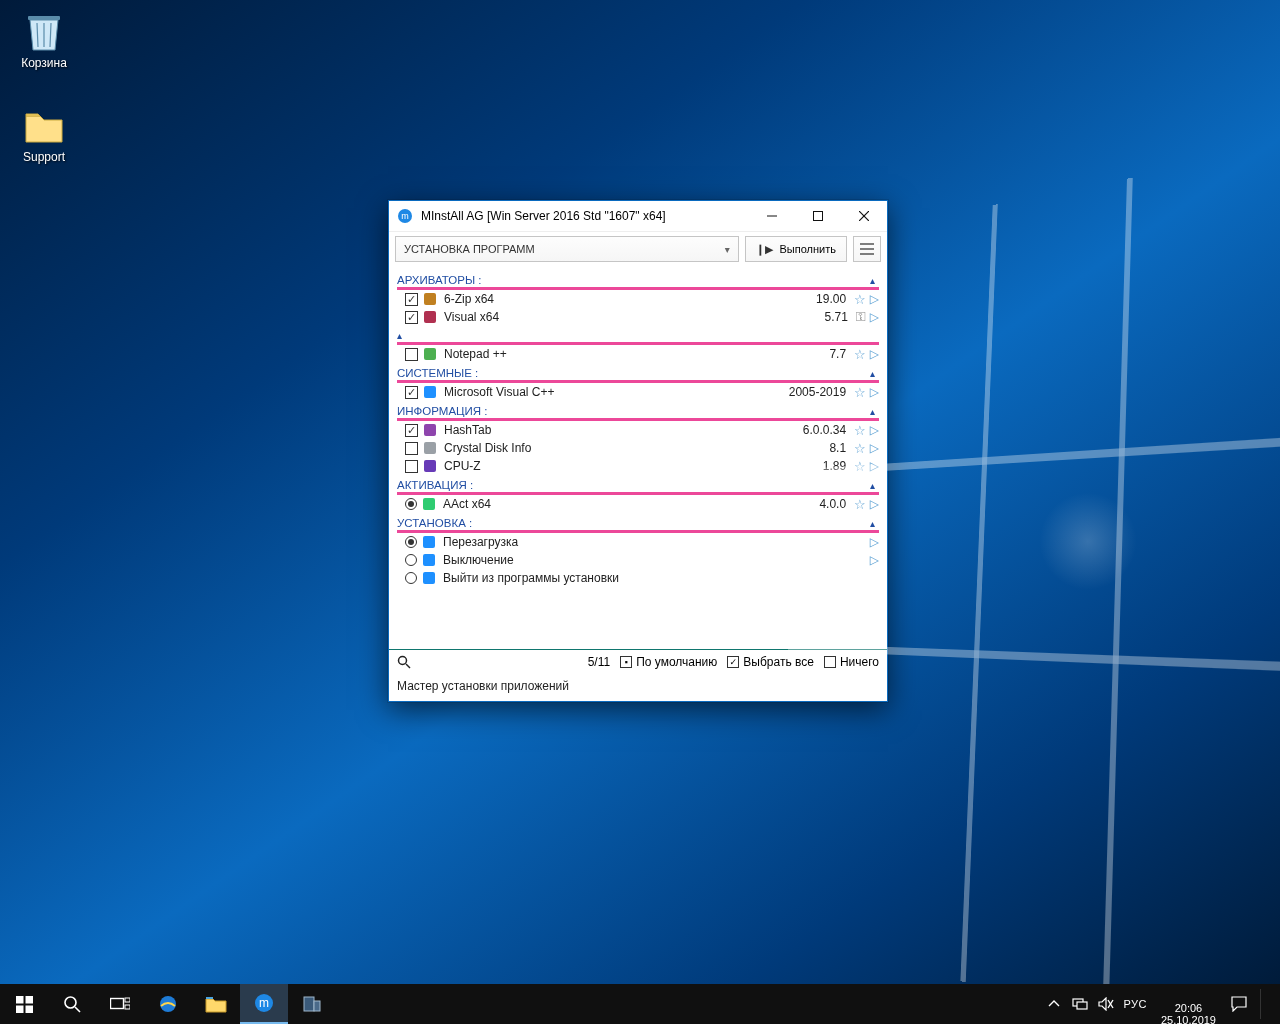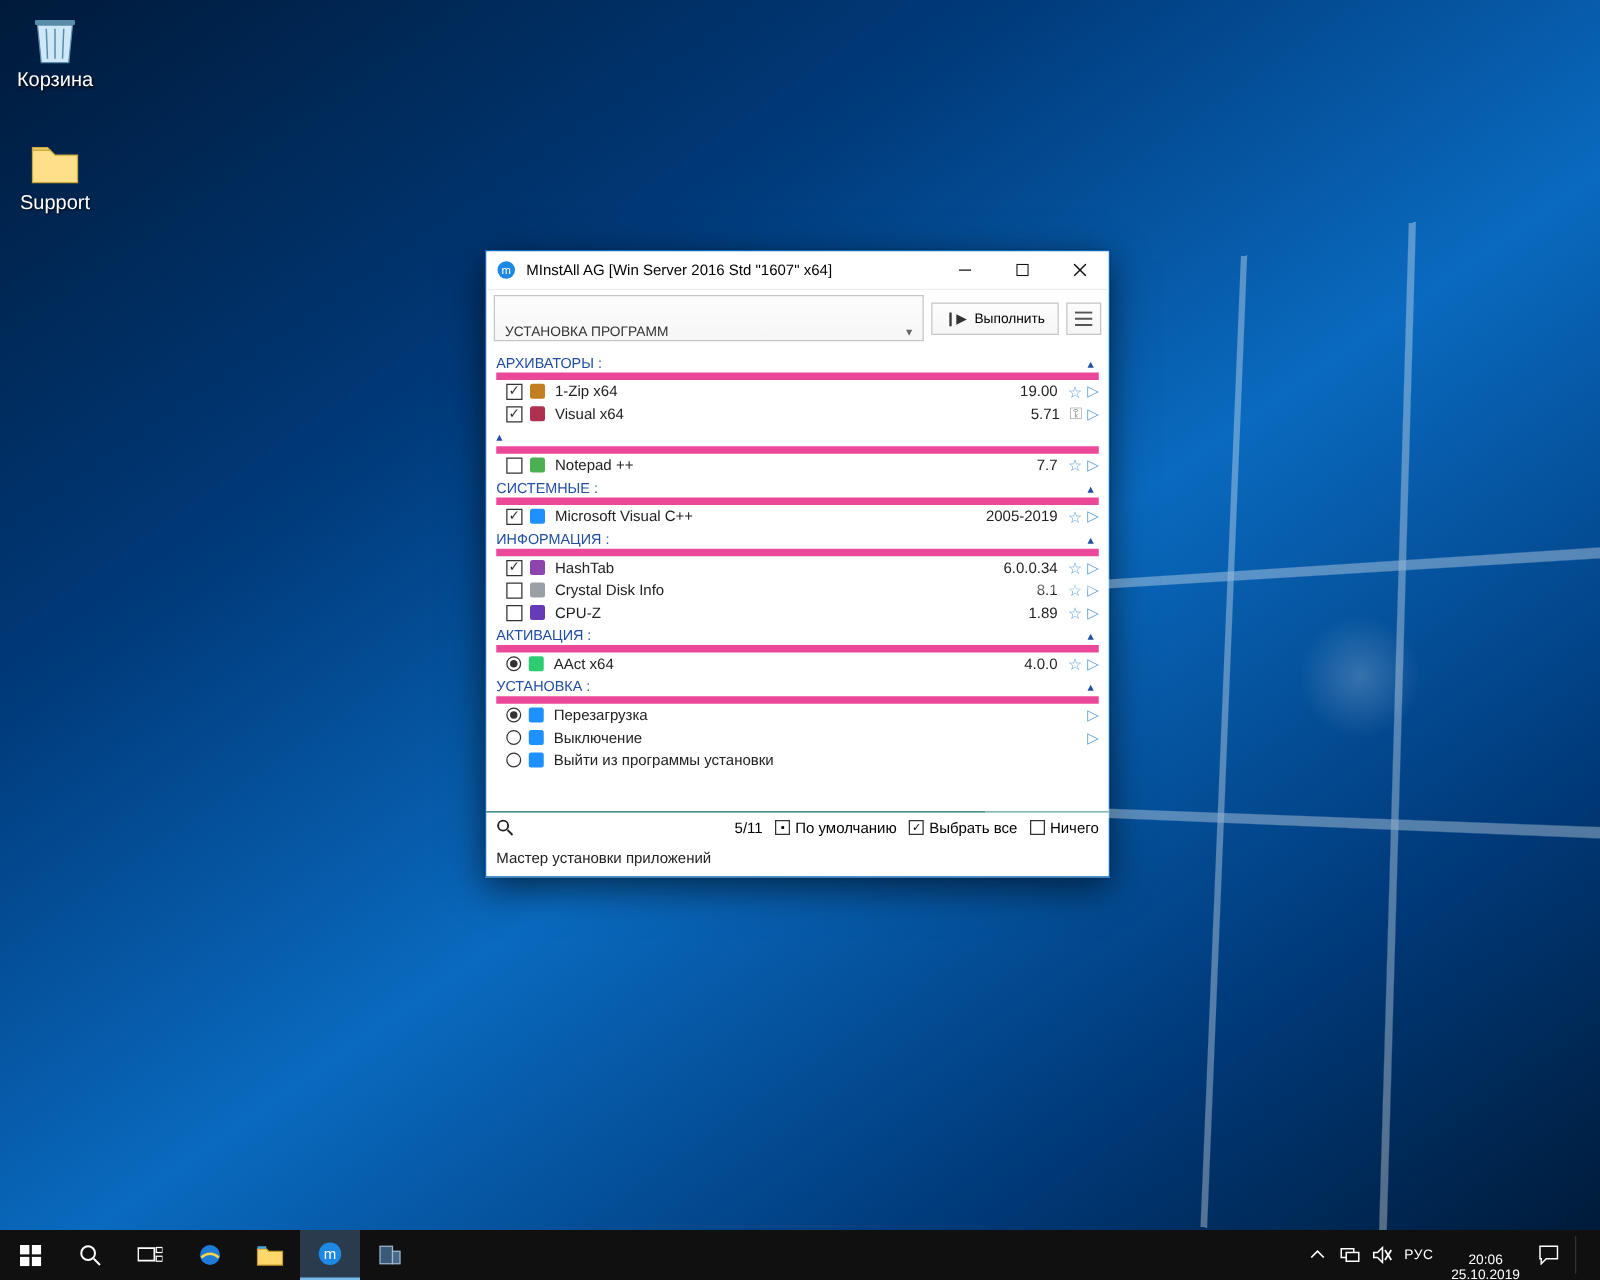--- a/index.html
+++ b/index.html
@@ -19,54 +19,54 @@
     background:
       linear-gradient(90deg, rgba(255,255,255,0) 0, rgba(255,255,255,0) 40%, rgba(255,255,255,0.6) 40%, rgba(255,255,255,0.6) 41%, rgba(255,255,255,0) 41%, rgba(255,255,255,0) 65%, rgba(255,255,255,0.6) 65%, rgba(255,255,255,0.6) 66%, rgba(255,255,255,0) 66%),
       linear-gradient(0deg,  rgba(255,255,255,0) 0, rgba(255,255,255,0) 40%, rgba(255,255,255,0.6) 40%, rgba(255,255,255,0.6) 41%, rgba(255,255,255,0) 41%, rgba(255,255,255,0) 65%, rgba(255,255,255,0.6) 65%, rgba(255,255,255,0.6) 66%, rgba(255,255,255,0) 66%);
     transform: perspective(900px) rotateY(-25deg) rotateX(5deg);
     opacity: 0.55;
     pointer-events: none;
   }
 
   
   .desktop-icons { position: absolute; top: 6px; left: 6px; display: flex; flex-direction: column; gap: 28px; }
-  .dicon { width: 76px; display: flex; flex-direction: column; align-items: center; color: #fff; text-align: left; font-size: 16px;
+  .dicon { width: 76px; display: flex; flex-direction: column; align-items: center; color: #fff; text-align: left; font-size: 12px;
            text-shadow: 1px 1px 2px rgba(0,0,0,0.8); cursor: default; padding: 2px; }
   .dicon .glyph { width: 48px; height: 48px; display: flex; align-items: center; justify-content: center; }
 
   
   .app-window {
     position: absolute; left: 388px; top: 200px; width: 500px; height: 502px;
     background: #ffffff; border: 1px solid #0a6abf;
     box-shadow: 0 8px 28px rgba(0,0,0,0.6), 0 0 0 1px rgba(0,0,0,0.1);
     display: flex; flex-direction: column;
   }
   .titlebar { display: flex; align-items: center; height: 30px; font-size: 12px; color: #000; }
   .titlebar .app-icon { width: 20px; height: 20px; margin: 0 6px; display:flex; align-items:center; justify-content:center;}
   .titlebar .title-text { flex: 1; white-space: nowrap; }
   .winbtn { width: 46px; height: 30px; display: flex; align-items: center; justify-content: center; color: #111; }
 
   .toolbar { display: flex; align-items: center; gap: 6px; padding: 4px 6px; border-top: 1px solid #eee; }
   .dropdown {
-    flex: 1; height: 37px; border: 1px solid #c5c5c5; background: linear-gradient(#fdfdfd,#f6f6f6);
-    display: flex; align-items: flex-end; padding: 0 8px; font-size: 11px; color: #333; position: relative;
+    flex: 1; height: 26px; border: 1px solid #c5c5c5; background: linear-gradient(#fdfdfd,#f6f6f6);
+    display: flex; align-items: center; padding: 0 8px; font-size: 11px; color: #333; position: relative;
     text-transform: uppercase;
   }
   .dropdown .caret { position: absolute; right: 8px; font-size: 10px; color: #666; }
   .btn {
     height: 26px; border: 1px solid #c5c5c5; background: linear-gradient(#fdfdfd,#f6f6f6);
     display: flex; align-items: center; padding: 0 10px; font-size: 11px; gap: 6px;
   }
   .hamburger { width: 28px; justify-content: center; padding: 0; }
 
   .content { flex: 1; overflow: hidden; padding: 4px 8px 4px 8px; font-size: 12px; color: #333; position: relative; }
 
   .section-header {
     display: flex; align-items: center; color: #214ea3; font-size: 11.5px;
-    padding: 4px 0 1px 0; border-bottom: 6px solid #ec4899;
+    padding: 4px 0 1px 0; border-bottom: 3px solid #ec4899;
     cursor: default;
   }
   .section-header .sh-label { flex: 1; }
   .section-header .collapse-caret { font-size: 10px; color: #214ea3; padding-right: 4px; }
 
   .item-row {
     display: flex; align-items: center; height: 18px; padding-left: 8px; gap: 4px;
   }
   .item-row .chk { width: 13px; height: 13px; border: 1px solid #333; background: #fff; display: inline-flex; align-items: center; justify-content: center; font-size: 11px; line-height: 1; }
   .item-row .radio { width: 12px; height: 12px; border: 1.2px solid #333; border-radius: 50%; background: #fff; display:inline-flex; align-items:center; justify-content:center; }
@@ -179,21 +179,21 @@
           <span class="sh-label">АРХИВАТОРЫ :</span>
           <span class="collapse-caret">▴</span>
         </div>
         <div class="item-row">
           <span class="chk">✓</span>
           <span class="picon">
             <svg width="14" height="14">
               <rect x="1" y="1" width="12" height="12" rx="2" fill="#c08020"></rect>
             </svg>
           </span>
-          <span class="name">1-Zip x64</span>
+          <span class="name">6-Zip x64</span>
           <span class="version">19.00</span>
           <span class="star">☆</span>
           <span class="play">▷</span>
         </div>
         <div class="item-row">
           <span class="chk">✓</span>
           <span class="picon">
             <svg width="14" height="14">
               <rect x="1" y="1" width="12" height="12" rx="2" fill="#b03050"></rect>
             </svg>

